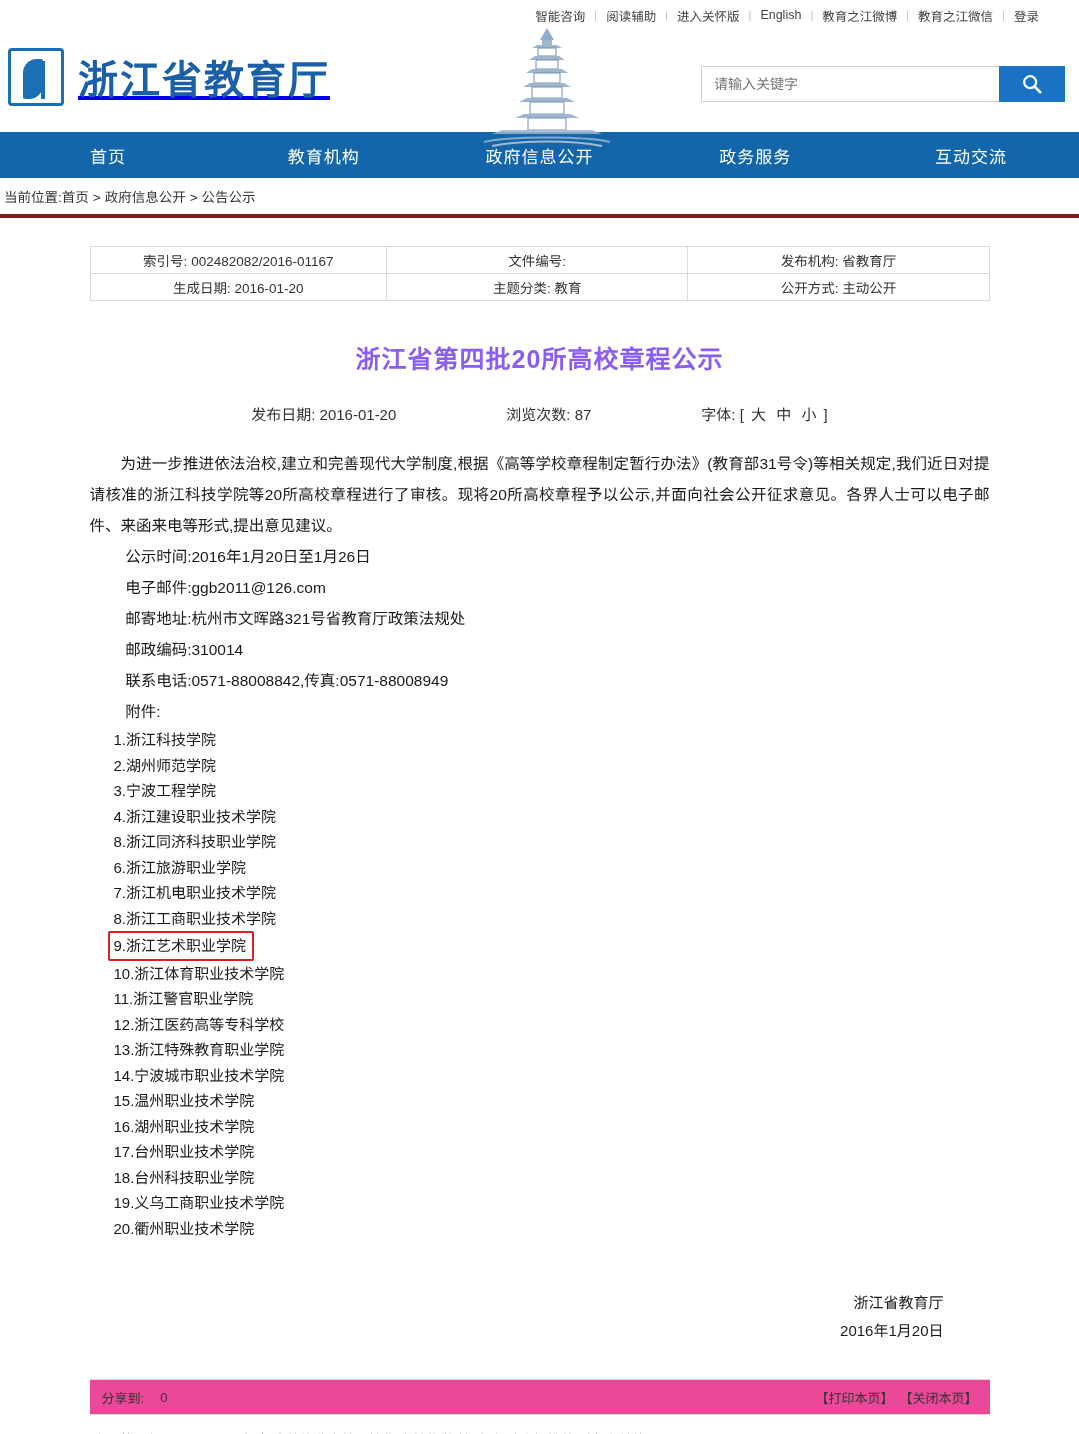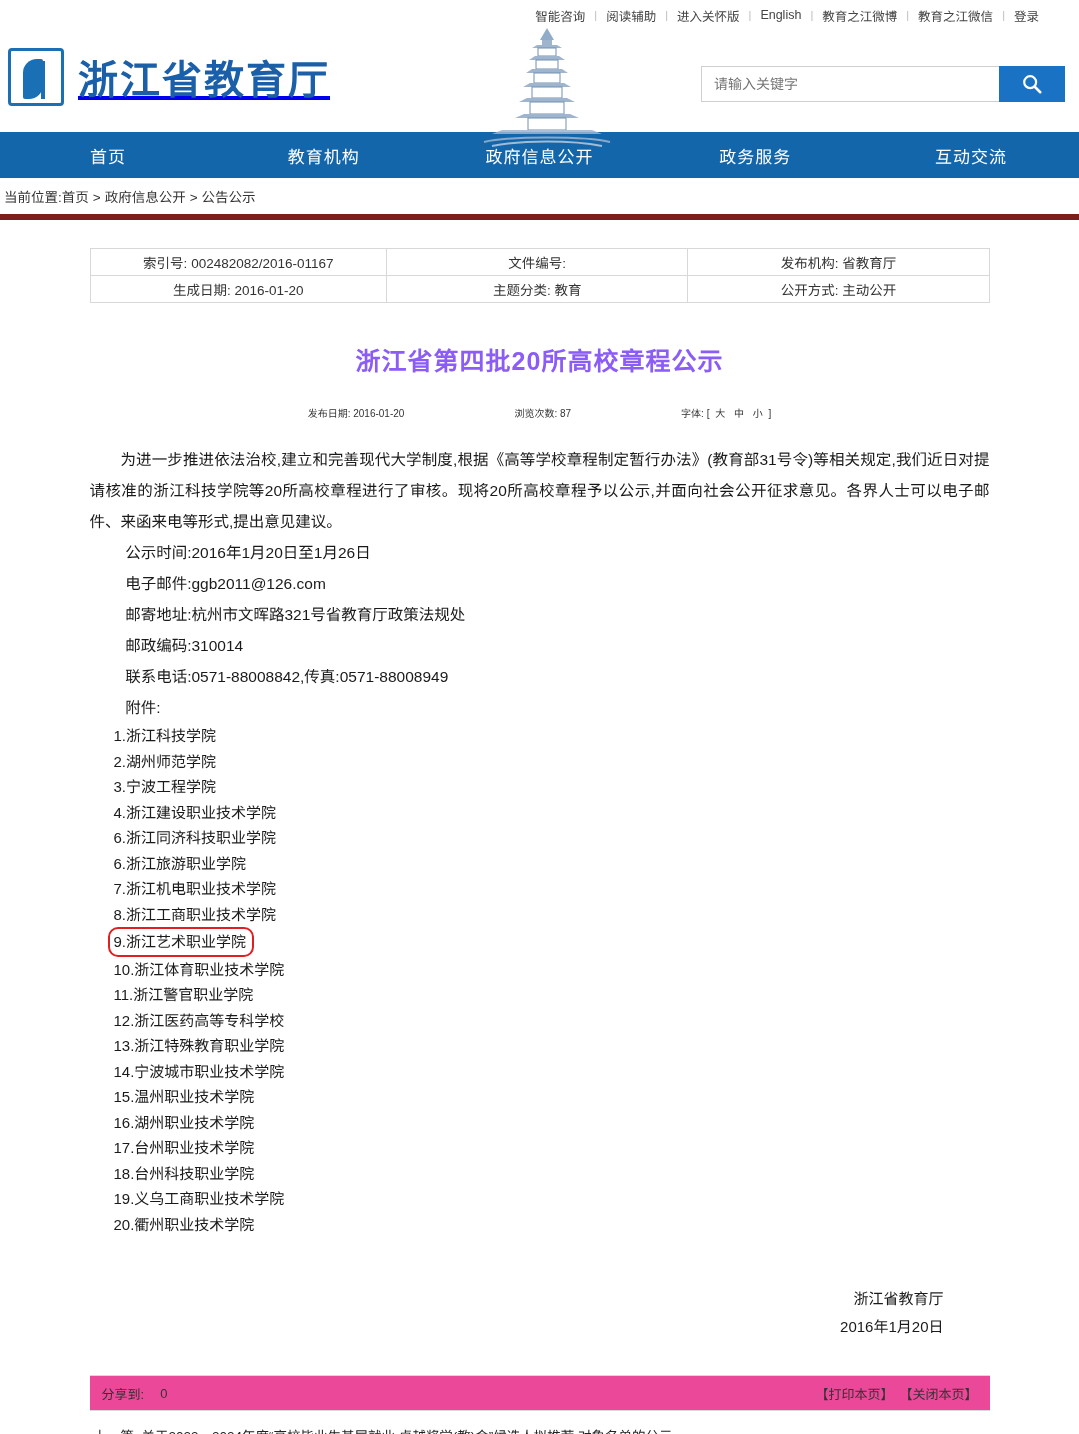--- a/index.html
+++ b/index.html
@@ -120,21 +120,21 @@
     justify-content: center;
     text-decoration: none;
     letter-spacing: 1px;
   }
 
   
   .breadcrumb {
     font-size: 13.5px;
     color: #333;
     padding: 8px 0 8px 4px;
-    border-bottom: 6px solid #7f1d1d;
+    border-bottom: 4px solid #7f1d1d;
   }
   .breadcrumb a { color: #333; text-decoration: none; }
   .breadcrumb .sep { padding: 0 4px; }
 
   
   .content {
     width: 900px;
     margin: 0 auto;
     padding-top: 28px;
   }
@@ -159,21 +159,21 @@
     font-size: 25px;
     font-weight: bold;
     color: #8b5cf6;
     margin: 38px 0 0;
     letter-spacing: 1px;
   }
   .doc-subbar {
     display: flex;
     justify-content: center;
     gap: 110px;
-    font-size: 10px;
+    font-size: 15px;
     color: #333;
     margin-top: 28px;
     padding-bottom: 10px;
   }
   .doc-subbar .fs-opt { cursor: pointer; padding: 0 3px; }
 
   .article {
     font-size: 15.5px;
     line-height: 31px;
     color: #1a1a1a;
@@ -196,21 +196,21 @@
     margin: 0;
     padding-left: 1.6em;
     line-height: 25.5px;
     font-size: 15px;
   }
   .list-item.highlight {
     display: inline-block;
     border: 2px solid #e02020;
     padding: 0 6px 0 4px;
     margin-left: 1.2em;
-    border-radius: 10px;
+    border-radius: 2px;
   }
   .hl-row { line-height: 25.5px; }
 
   .signature {
     text-align: right;
     font-size: 15px;
     line-height: 28px;
     margin-top: 48px;
     padding-right: 46px;
     color: #1a1a1a;
@@ -380,21 +380,21 @@
     <p class="line">邮政编码:310014</p>
     <p class="line">联系电话:0571-88008842,传真:0571-88008949</p>
 
     <p class="attach">附件:</p>
 
     <div>
       <p class="list-item">1.浙江科技学院</p>
       <p class="list-item">2.湖州师范学院</p>
       <p class="list-item">3.宁波工程学院</p>
       <p class="list-item">4.浙江建设职业技术学院</p>
-      <p class="list-item">6.浙江同济科技职业学院</p>
+      <p class="list-item">8.浙江同济科技职业学院</p>
       <p class="list-item">6.浙江旅游职业学院</p>
       <p class="list-item">7.浙江机电职业技术学院</p>
       <p class="list-item">8.浙江工商职业技术学院</p>
       <div class="hl-row">
         <span class="list-item highlight">9.浙江艺术职业学院</span>
       </div>
       <p class="list-item">10.浙江体育职业技术学院</p>
       <p class="list-item">11.浙江警官职业学院</p>
       <p class="list-item">12.浙江医药高等专科学校</p>
       <p class="list-item">13.浙江特殊教育职业学院</p>

